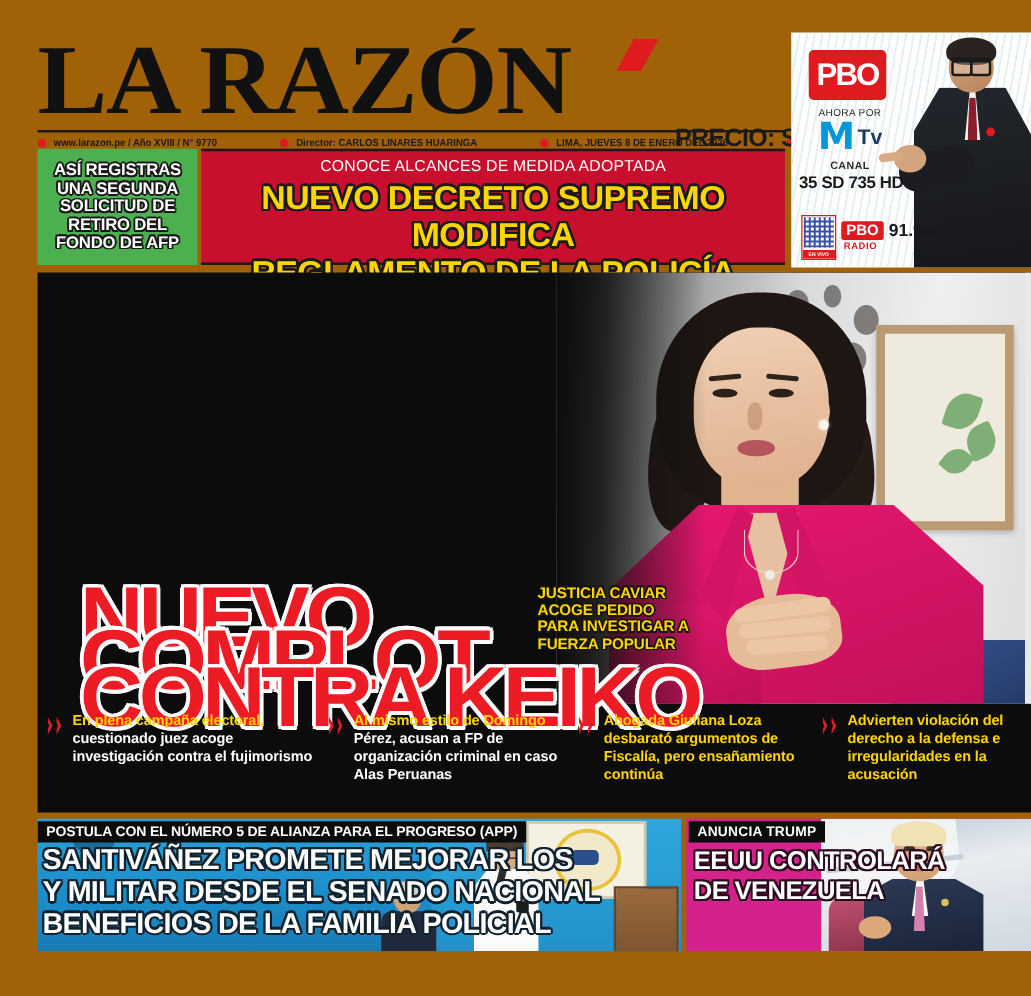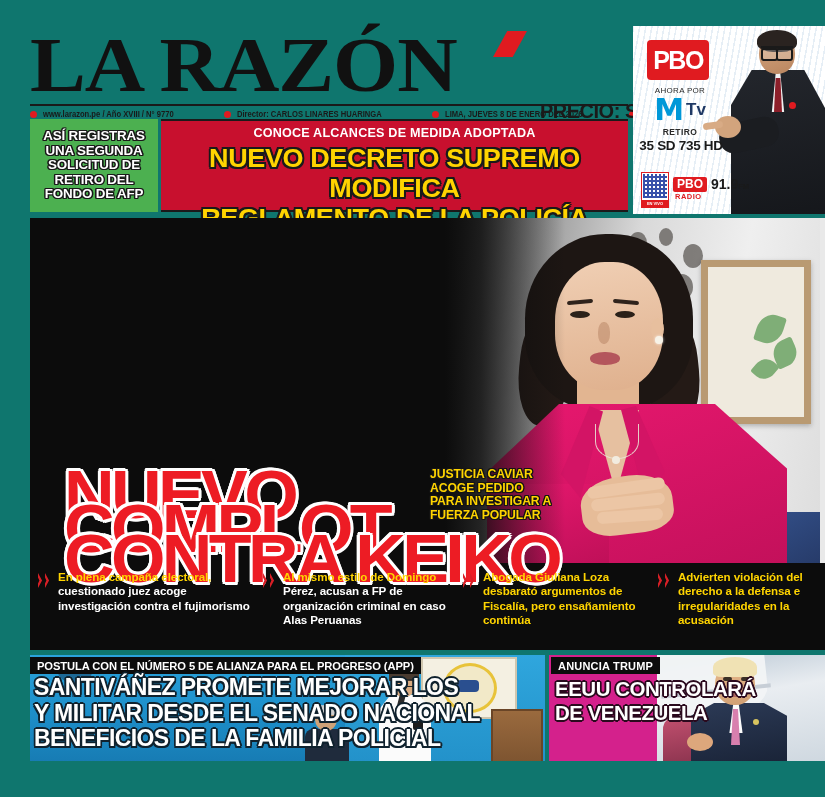--- a/index.html
+++ b/index.html
@@ -2,21 +2,21 @@
 <html><head>
 <meta charset="utf-8">
 <title>La Razon - Portada</title>
 <style>
   html,body{margin:0;padding:0;background:#ffffff;}
   body{
     width:825px;height:797px;overflow:hidden;
     font-family:"Liberation Sans", sans-serif;
     -webkit-font-smoothing:antialiased;
   }
-  .page{position:relative;width:825px;height:797px;background:#0f766e;}
+  .page{position:relative;width:825px;height:797px;background:#a16207;}
 
   
   .masthead{position:absolute;left:30px;top:26px;width:600px;height:78px;}
   .masthead-logo{
     font-family:"Liberation Serif", serif;
     font-weight:bold;
     font-size:79px;
     line-height:78px;
     letter-spacing:-1px;
     color:#111111;
@@ -114,21 +114,21 @@
       -1.2px -1.2px 0 #1a1a1a, 1.2px -1.2px 0 #1a1a1a,
       -1.2px  1.2px 0 #1a1a1a, 1.2px  1.2px 0 #1a1a1a,
        0 -1.4px 0 #1a1a1a, 0 1.4px 0 #1a1a1a,
       -1.4px 0 0 #1a1a1a, 1.4px 0 0 #1a1a1a;}
 
   
   .decree{position:absolute;left:161px;top:119px;width:467px;height:93px;
     background:#c8102e;border-top:2px solid #1a1a1a;border-bottom:2px solid #1a1a1a;
     box-sizing:border-box;}
   .decree-kicker{position:absolute;left:0;top:5px;width:100%;text-align:center;
-    font-size:12.6px;font-weight:bold;color:#ffffff;letter-spacing:.2px;}
+    font-size:12.6px;font-weight:normal;color:#ffffff;letter-spacing:.2px;}
   .decree-h{position:absolute;left:0;top:22px;width:100%;text-align:center;
     font-size:26.5px;line-height:30px;font-weight:bold;color:#ffd400;
     letter-spacing:-0.4px;transform:scaleX(1.02);
     text-shadow:
       -1.6px -1.6px 0 #1a1a1a, 1.6px -1.6px 0 #1a1a1a,
       -1.6px  1.6px 0 #1a1a1a, 1.6px  1.6px 0 #1a1a1a,
        0 -2px 0 #1a1a1a, 0 2px 0 #1a1a1a,
       -2px 0 0 #1a1a1a, 2px 0 0 #1a1a1a;}
 
   
@@ -380,21 +380,21 @@
     </div>
 
     <div class="pbo-logo">
       <span>PBO</span>
     </div>
     <div class="pbo-ahora">AHORA POR</div>
     <div class="pbo-mtv">
       <span class="m-glyph">M</span>
       <span class="tv-glyph">Tv</span>
     </div>
-    <div class="pbo-canal">RETIRO</div>
+    <div class="pbo-canal">CANAL</div>
     <div class="pbo-chan">35 SD  735 HD</div>
 
     <div class="pbo-qr">
       <div class="qrgrid"></div>
       <div class="qrbadge">EN VIVO</div>
     </div>
     <div class="pbo-radio">
       <span class="rl">PBO</span>
       <span class="rsub">RADIO</span>
       <span class="pbo-freq"><span>91.9</span><i>FM</i></span>

